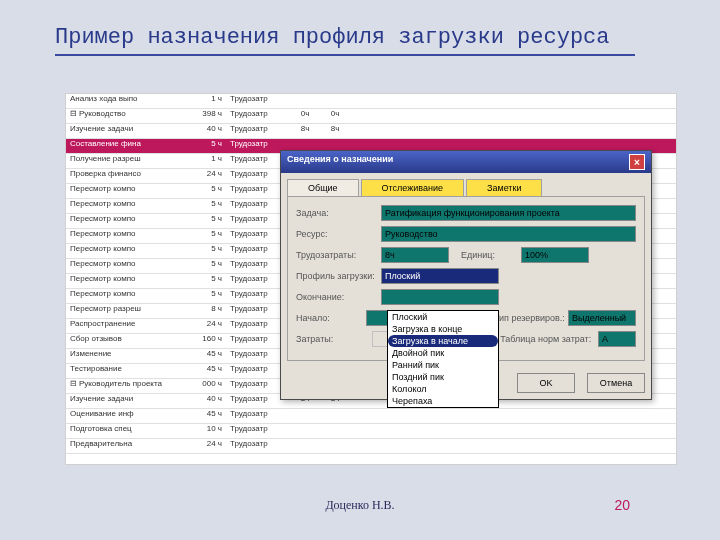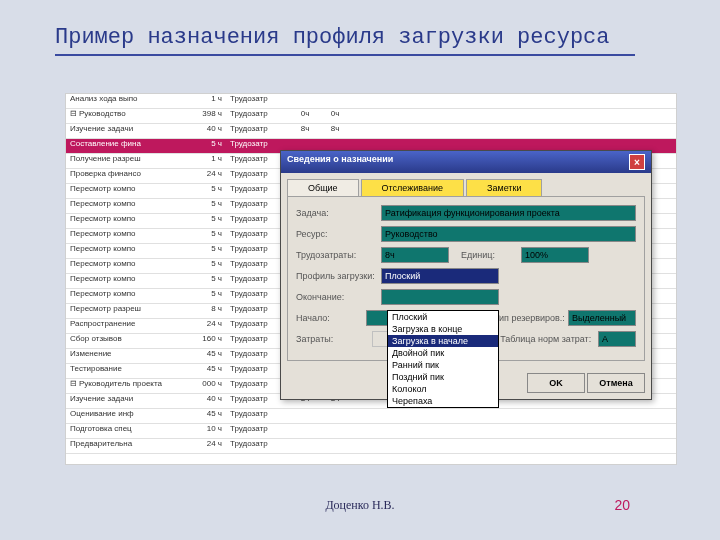--- a/index.html
+++ b/index.html
@@ -118,27 +118,26 @@
     position: absolute;
     left: 99px;
     top: 113px;
     width: 110px;
     background: #fff;
     border: 1px solid #000;
     font-size: 9px;
     z-index: 5;
   }
   .ddlist .opt { padding: 1px 4px; }
-  .ddlist .opt.sel { background: #1a2a7a; color: #fff; }
+  .ddlist .opt.sel { background: #1a2a7a; color: #fff; border-radius: 6px; }
   .btns {
     display: flex;
     justify-content: flex-end;
-    gap: 2px;
+    gap: 12px;
     padding: 6px;
-    font-weight: bold;
   }
   .btn {
     width: 56px;
     height: 18px;
     background: #e4e0d8;
     border: 1px solid #888;
     font-size: 9px;
     display: flex;
     align-items: center;
     justify-content: center;

